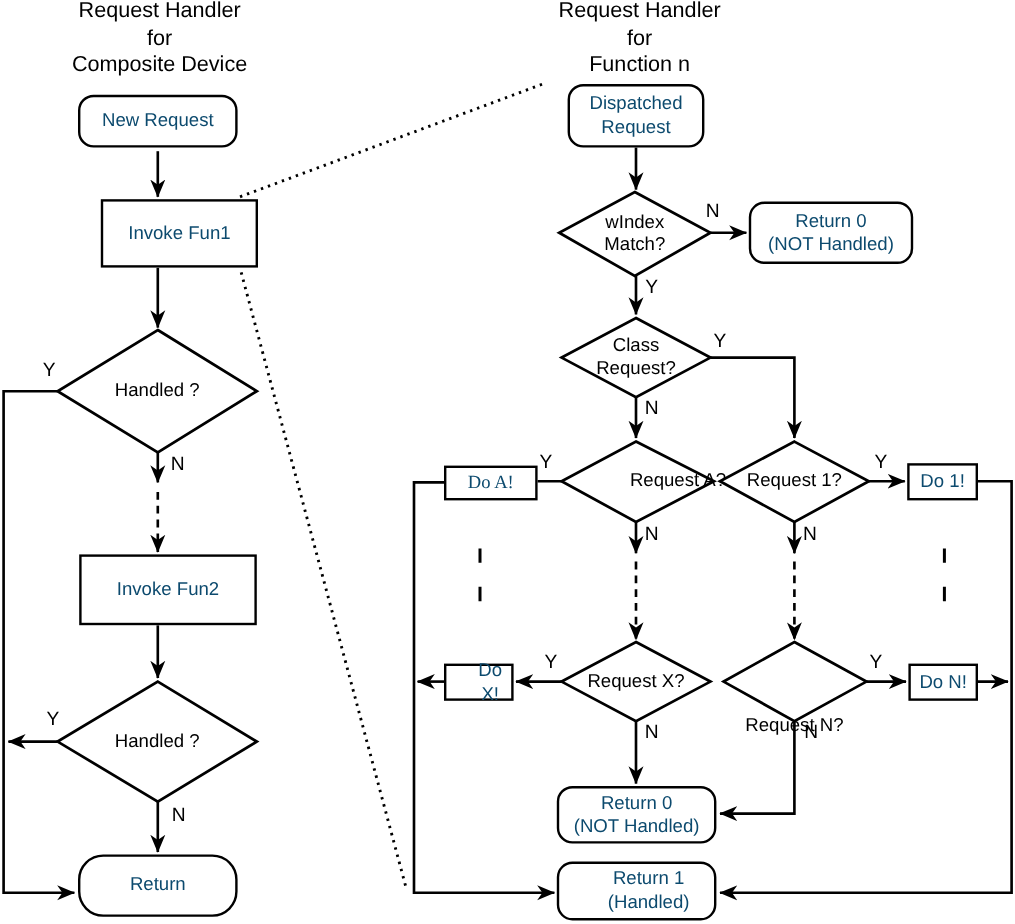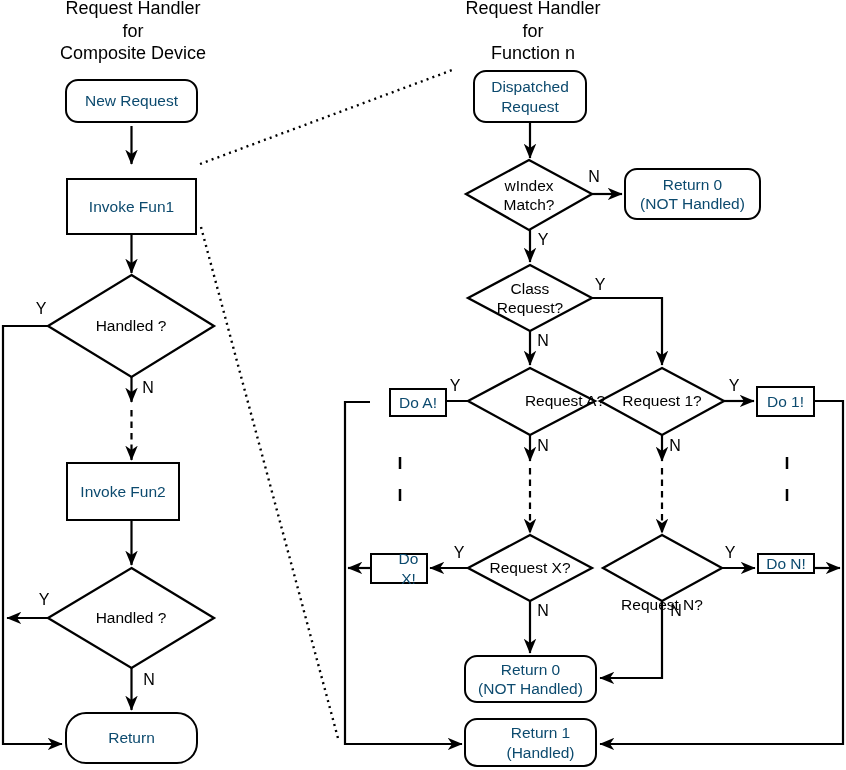--- a/index.html
+++ b/index.html
@@ -96,39 +96,39 @@
   </svg>
 
   <div class="lbl title" style="left:133px;top:31px;">Request Handler
 for
 Composite Device</div>
   <div class="lbl title" style="left:533px;top:31px;">Request Handler
 for
 Function n</div>
 
   <div class="box rounded" style="left:65px;top:79px;width:133px;height:44px;">New Request</div>
-  <div class="box" style="left:66px;top:166px;width:131px;height:57px;margin-top:12px;">Invoke Fun1</div>
-  <div class="box" style="left:66px;top:462px;width:114px;height:59px;">Invoke Fun2</div>
+  <div class="box" style="left:84px;top:166px;width:131px;height:57px;">Invoke Fun1</div>
+  <div class="box" style="left:66px;top:462px;width:148px;height:59px;">Invoke Fun2</div>
   <div class="box rounded" style="left:65px;top:712px;width:133px;height:52px;border-radius:21px;">Return</div>
 
   <div class="lbl" style="left:131px;top:326px;">Handled ?</div>
   <div class="lbl yn" style="left:41px;top:309px;">Y</div>
   <div class="lbl yn" style="left:148px;top:388px;">N</div>
   <div class="lbl" style="left:131px;top:618px;">Handled ?</div>
   <div class="lbl yn" style="left:44px;top:600px;">Y</div>
   <div class="lbl yn" style="left:149px;top:680px;">N</div>
 
   <div class="box rounded" style="left:473px;top:70px;width:114px;height:53px;">Dispatched
 Request</div>
   <div class="box rounded" style="left:624px;top:168px;width:137px;height:52px;">Return 0
 (NOT Handled)</div>
-  <div class="box" style="left:389px;top:388px;width:58px;height:29px;">Do A!</div>
+  <div class="box" style="left:370px;top:388px;width:78px;height:29px;font-family:Liberation Serif, serif;">Do A!</div>
   <div class="box" style="left:756px;top:386px;width:59px;height:31px;">Do 1!</div>
   <div class="box" style="left:370px;top:553px;width:58px;height:31px;padding-left:19px;">Do X!</div>
-  <div class="box" style="left:757px;top:553px;width:58px;height:21px;">Do N!</div>
+  <div class="box" style="left:757px;top:553px;width:58px;height:31px;">Do N!</div>
   <div class="box rounded" style="left:464px;top:655px;width:133px;height:48px;">Return 0
 (NOT Handled)</div>
   <div class="box rounded" style="left:464px;top:718px;width:133px;height:49px;padding-left:20px;">Return 1
 (Handled)</div>
 
   <div class="lbl" style="left:529px;top:195px;">wIndex
 Match?</div>
   <div class="lbl yn" style="left:594px;top:177px;">N</div>
   <div class="lbl yn" style="left:543px;top:240px;">Y</div>
   <div class="lbl" style="left:530px;top:298px;">Class

